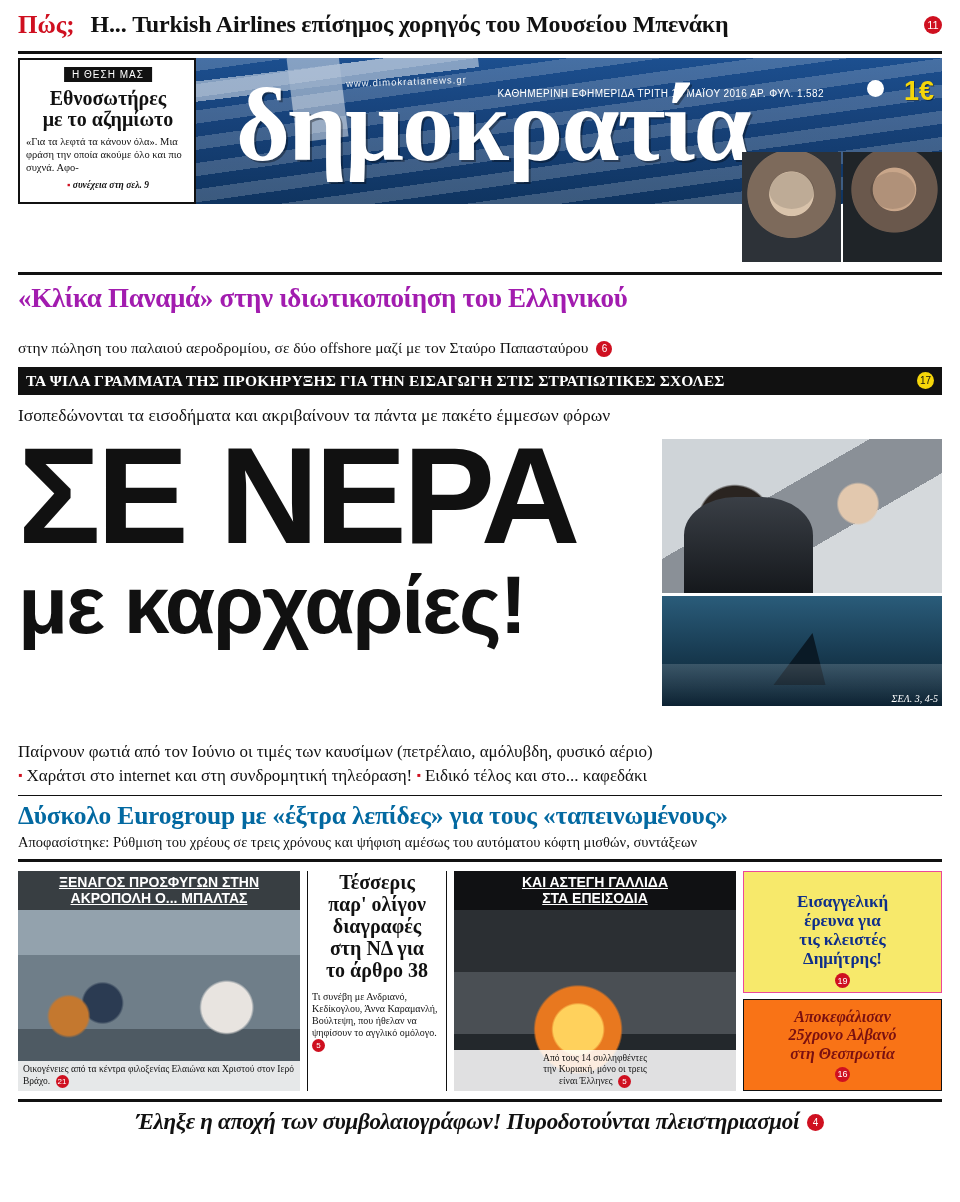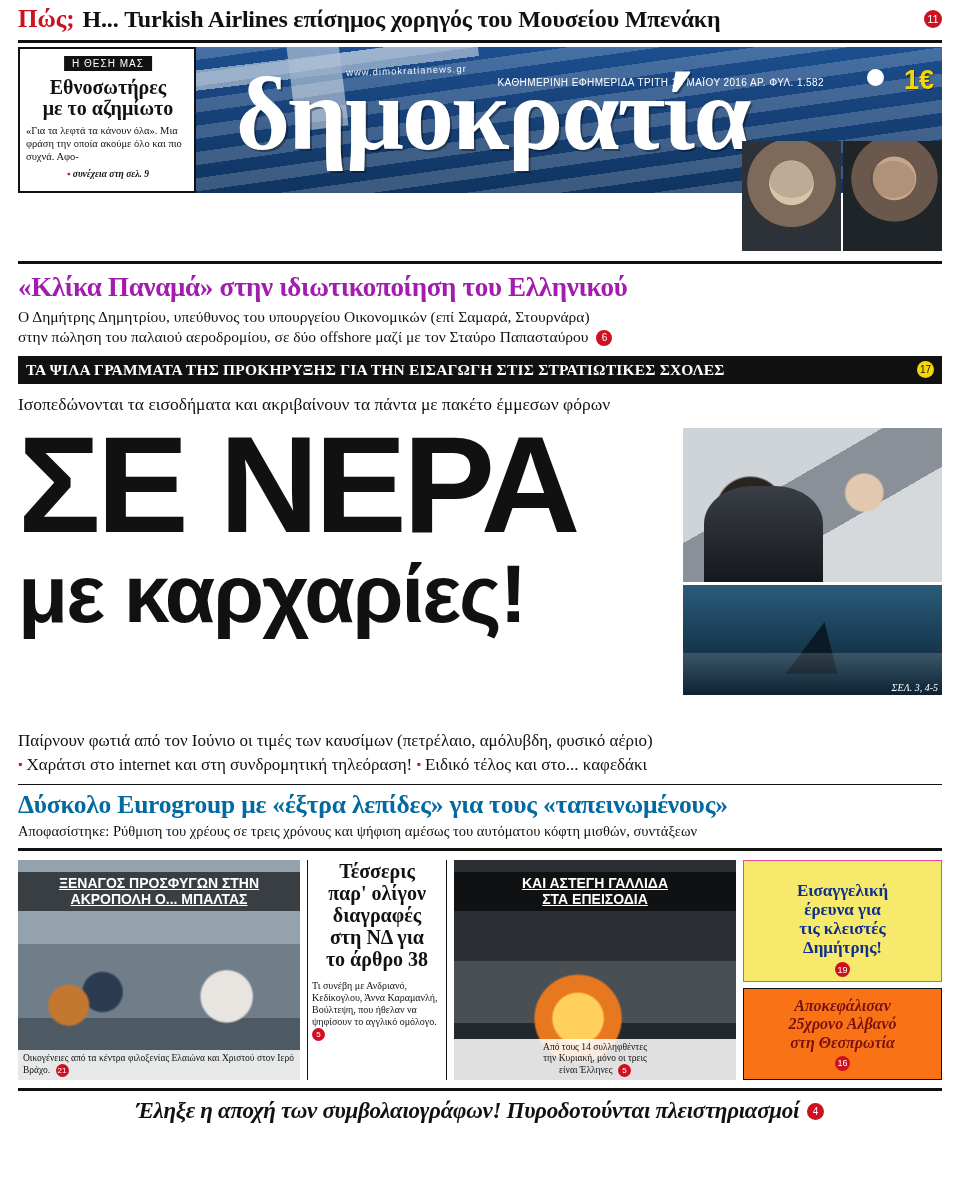--- a/index.html
+++ b/index.html
@@ -8,24 +8,24 @@
     width:960px; height:1202px;
     background:#ffffff;
     font-family:"Liberation Serif", serif;
     color:#111;
     overflow:hidden;
   }
   .page { position:relative; width:960px; height:1202px; padding:0 18px; }
 
   
   .topstrip {
-    display:flex; align-items:center; gap:8px;
+    display:flex; align-items:center; gap:16px;
     border-bottom:3px solid #111;
     padding:6px 0 8px 0;
-    height:43px;
+    height:54px;
   }
   .topstrip .q {
     color:#cf1020; font-weight:bold; font-size:25px;
     font-family:"Liberation Serif", serif;
   }
   .topstrip .txt {
     font-size:24px; font-weight:bold; letter-spacing:-0.2px;
     white-space:nowrap;
   }
   .pagebadge {
@@ -165,21 +165,21 @@
     font-family:"Liberation Sans", sans-serif;
     font-weight:bold; font-size:138px; line-height:.92;
     letter-spacing:-4px; margin:6px 0 0 0;
   }
   .big2 {
     font-family:"Liberation Sans", sans-serif;
     font-weight:bold; font-size:82px; line-height:.98;
     letter-spacing:-2px; margin:6px 0 0 0;
   }
   .photos {
-    position:absolute; right:0; top:34px; width:259px;
+    position:absolute; right:0; top:34px; width:280px;
   }
   .photo-men {
     height:154px; background:#8d939a; position:relative; overflow:hidden;
   }
   .photo-men::before{
     content:""; position:absolute; inset:0;
     background:
       radial-gradient(circle at 26% 54%, #2a2420 0 16%, transparent 17%),
       radial-gradient(circle at 70% 42%, #e2c8ae 0 9%, transparent 10%),
       linear-gradient(150deg,#cfd4d8 0 38%, #8a9097 38% 62%, #d5d9dc 62% 100%);
@@ -243,21 +243,20 @@
     background:
       radial-gradient(circle at 44% 72%, #ffd15c 0 11%, #e8781f 12% 19%, transparent 20%),
       linear-gradient(180deg,#2b2f33 0 46%, #4a4f54 46% 74%, #23282c 74% 100%);
   }
   .b-overlay-top {
     position:absolute; left:0; right:0; top:0; z-index:3;
     background:rgba(0,0,0,.62); color:#fff;
     padding:4px 6px; text-align:center;
     font-size:14px; font-weight:bold; line-height:1.12;
     font-family:"Liberation Sans",sans-serif;
-    margin-top:12px;
   }
   .b-overlay-top .u { text-decoration:underline; }
   .b-caption {
     position:absolute; left:0; right:0; bottom:0; z-index:3;
     background:rgba(255,255,255,.86); color:#111;
     padding:3px 5px; font-size:9.5px; line-height:1.18;
   }
   .b-caption.center { text-align:center; }
   .b-caption .n {
     display:inline-flex;align-items:center;justify-content:center;
@@ -355,21 +354,21 @@
     <div class="faces">
       <div class="face f1"></div>
       <div class="face f2"></div>
     </div>
   </div>
 
   <div class="sec1">
     <div class="rule"></div>
     <div class="hl">«Κλίκα Παναμά» στην ιδιωτικοποίηση του Ελληνικού</div>
     <div class="sub">
-      <span>Ο Δημήτρης Δημητρίου, υπεύθυνος του υπουργείου Οικονομικών (επί Σαμαρά, Στουρνάρα)</span><br>
+      <br>
       <span>στην πώληση του παλαιού αεροδρομίου, σε δύο offshore μαζί με τον Σταύρο Παπασταύρου</span>
       <span class="bullet-num">6</span>
     </div>
   </div>
 
   <div class="blackbar">
     <span class="t">ΤΑ ΨΙΛΑ ΓΡΑΜΜΑΤΑ ΤΗΣ ΠΡΟΚΗΡΥΞΗΣ ΓΙΑ ΤΗΝ ΕΙΣΑΓΩΓΗ ΣΤΙΣ ΣΤΡΑΤΙΩΤΙΚΕΣ ΣΧΟΛΕΣ</span>
     <span class="badge">17</span>
   </div>
 

